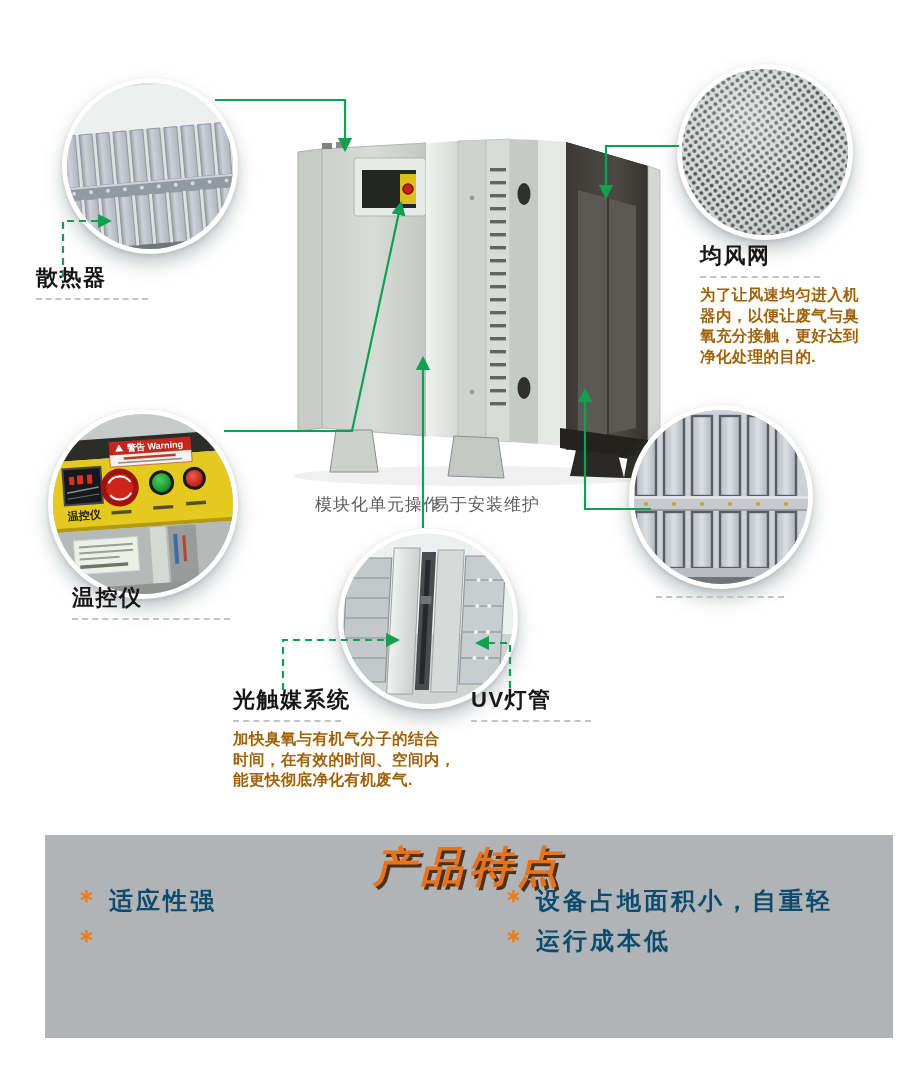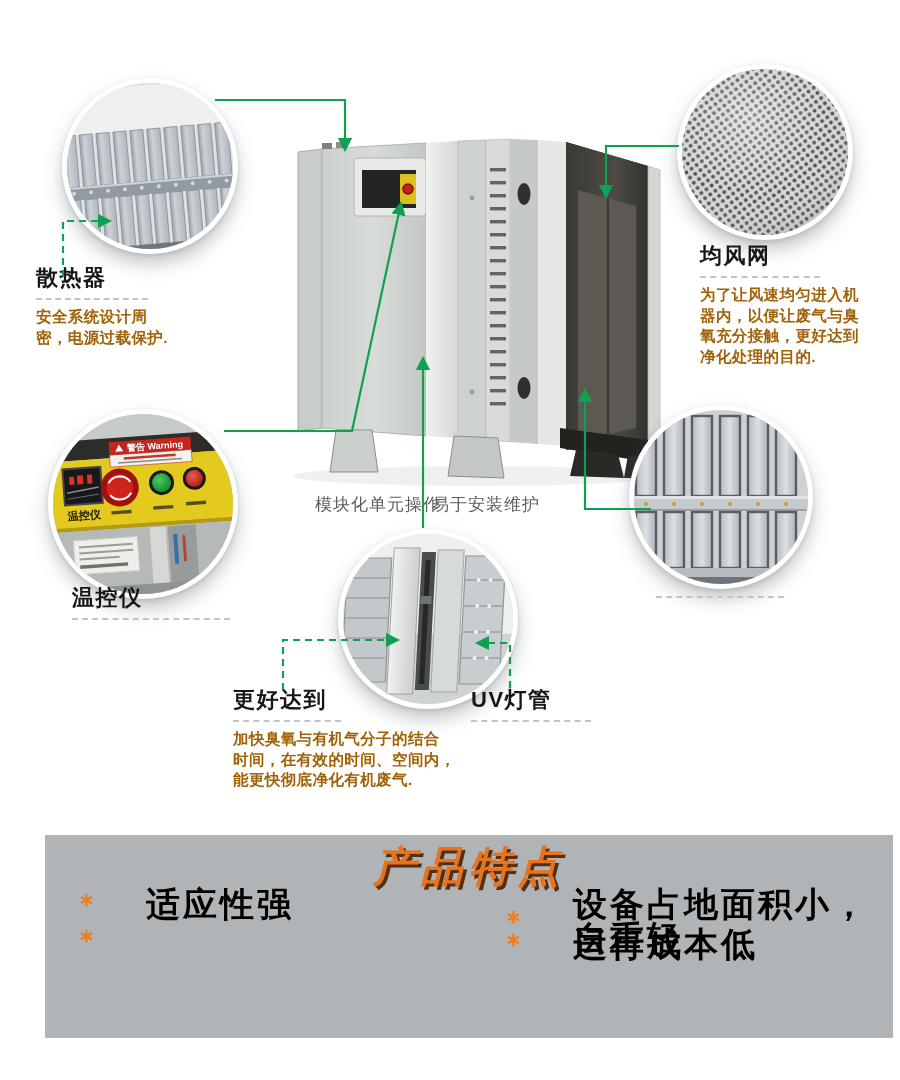--- a/index.html
+++ b/index.html
@@ -22,21 +22,21 @@
   .machine{position:absolute;left:278px;top:128px;z-index:5;}
   .overlay{position:absolute;left:0;top:0;z-index:50;pointer-events:none;}
   
   .features-panel{position:absolute;left:45px;top:835px;width:812px;height:203px;
            background:#b0b4b7;z-index:8;padding-left:36px;}
   .features-title{position:absolute;left:0;top:4px;width:100%;text-align:center;
            font-size:42px;font-weight:bold;font-style:italic;color:#e8731d;
            letter-spacing:6px;text-shadow:3px 3px 0 #503016;}
   .feature-item{position:absolute;display:flex;align-items:center;gap:9px;}
   .f-bullet{color:#ed7d1f;font-size:27px;font-weight:bold;line-height:1;}
-  .f-text{font-size:34px;font-weight:bold;color:#000000;letter-spacing:3px;line-height:1;margin-left:37px;}
+  .f-text{font-size:24px;font-weight:bold;color:#0c4a6e;letter-spacing:3px;line-height:1;}
 </style>
 </head>
 <body>
 
 <div class="canvas">
 
   <svg class="machine" width="392" height="360" viewBox="0 0 392 360">
     <defs>
       <linearGradient id="mg1" x1="0" y1="0" x2="1" y2="0">
         <stop offset="0" stop-color="#cdd1cd"></stop>
@@ -357,22 +357,20 @@
           <circle cx="138" cy="124" r="2"></circle>
             <circle cx="150" cy="124" r="2"></circle>
         </g>
       </g>
     </svg>
   </div>
 
   <div class="callout" style="left:36px;top:266px;">
     <div class="co-title">散热器</div>
     <div class="co-sep" style="width:112px;"></div>
-    <div class="co-body">安全系统设计周
-密，电源过载保护.</div>
   </div>
 
   <div class="callout" style="left:700px;top:244px;">
     <div class="co-title">均风网</div>
     <div class="co-sep" style="width:120px;"></div>
     <div class="co-body">为了让风速均匀进入机
 器内，以便让废气与臭
 氧充分接触，更好达到
 净化处理的目的.</div>
   </div>
@@ -380,21 +378,21 @@
   <div class="callout" style="left:72px;top:586px;">
     <div class="co-title">温控仪</div>
     <div class="co-sep" style="width:158px;"></div>
   </div>
 
   <div class="callout" style="left:656px;top:588px;">
     <div class="co-sep" style="width:128px;"></div>
   </div>
 
   <div class="callout" style="left:233px;top:688px;">
-    <div class="co-title">更好达到</div>
+    <div class="co-title">光触媒系统</div>
     <div class="co-sep" style="width:108px;"></div>
     <div class="co-body">加快臭氧与有机气分子的结合
 时间，在有效的时间、空间内，
 能更快彻底净化有机废气.</div>
   </div>
 
   <div class="callout" style="left:471px;top:688px;">
     <div class="co-title">UV灯管</div>
     <div class="co-sep" style="width:120px;"></div>
   </div>

